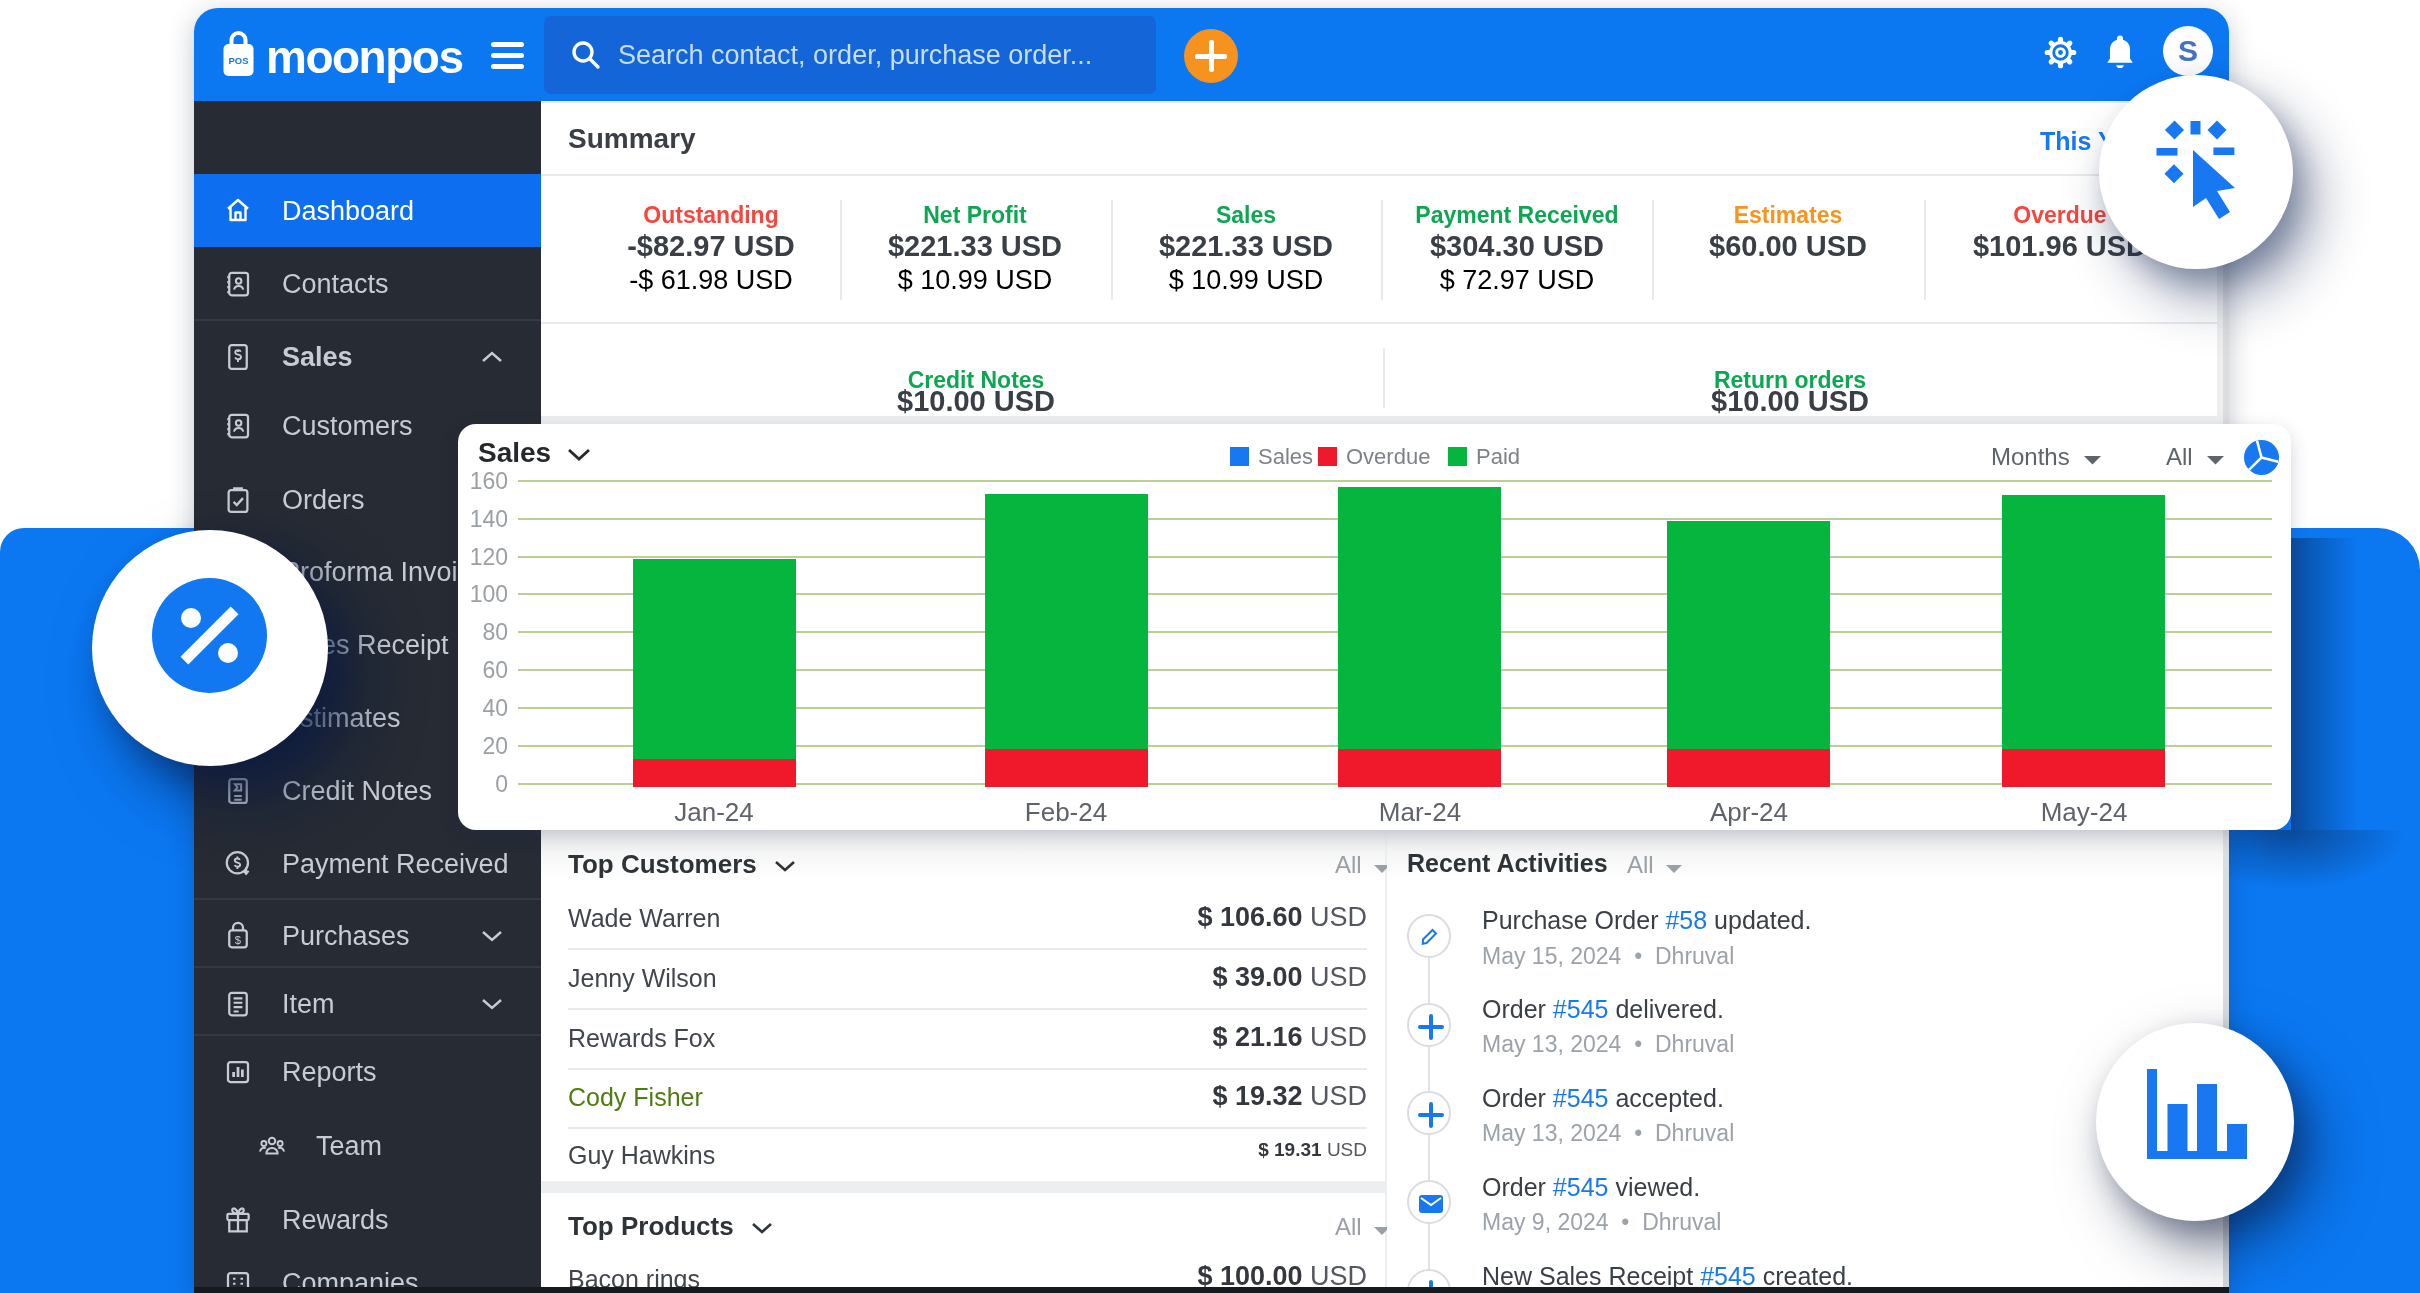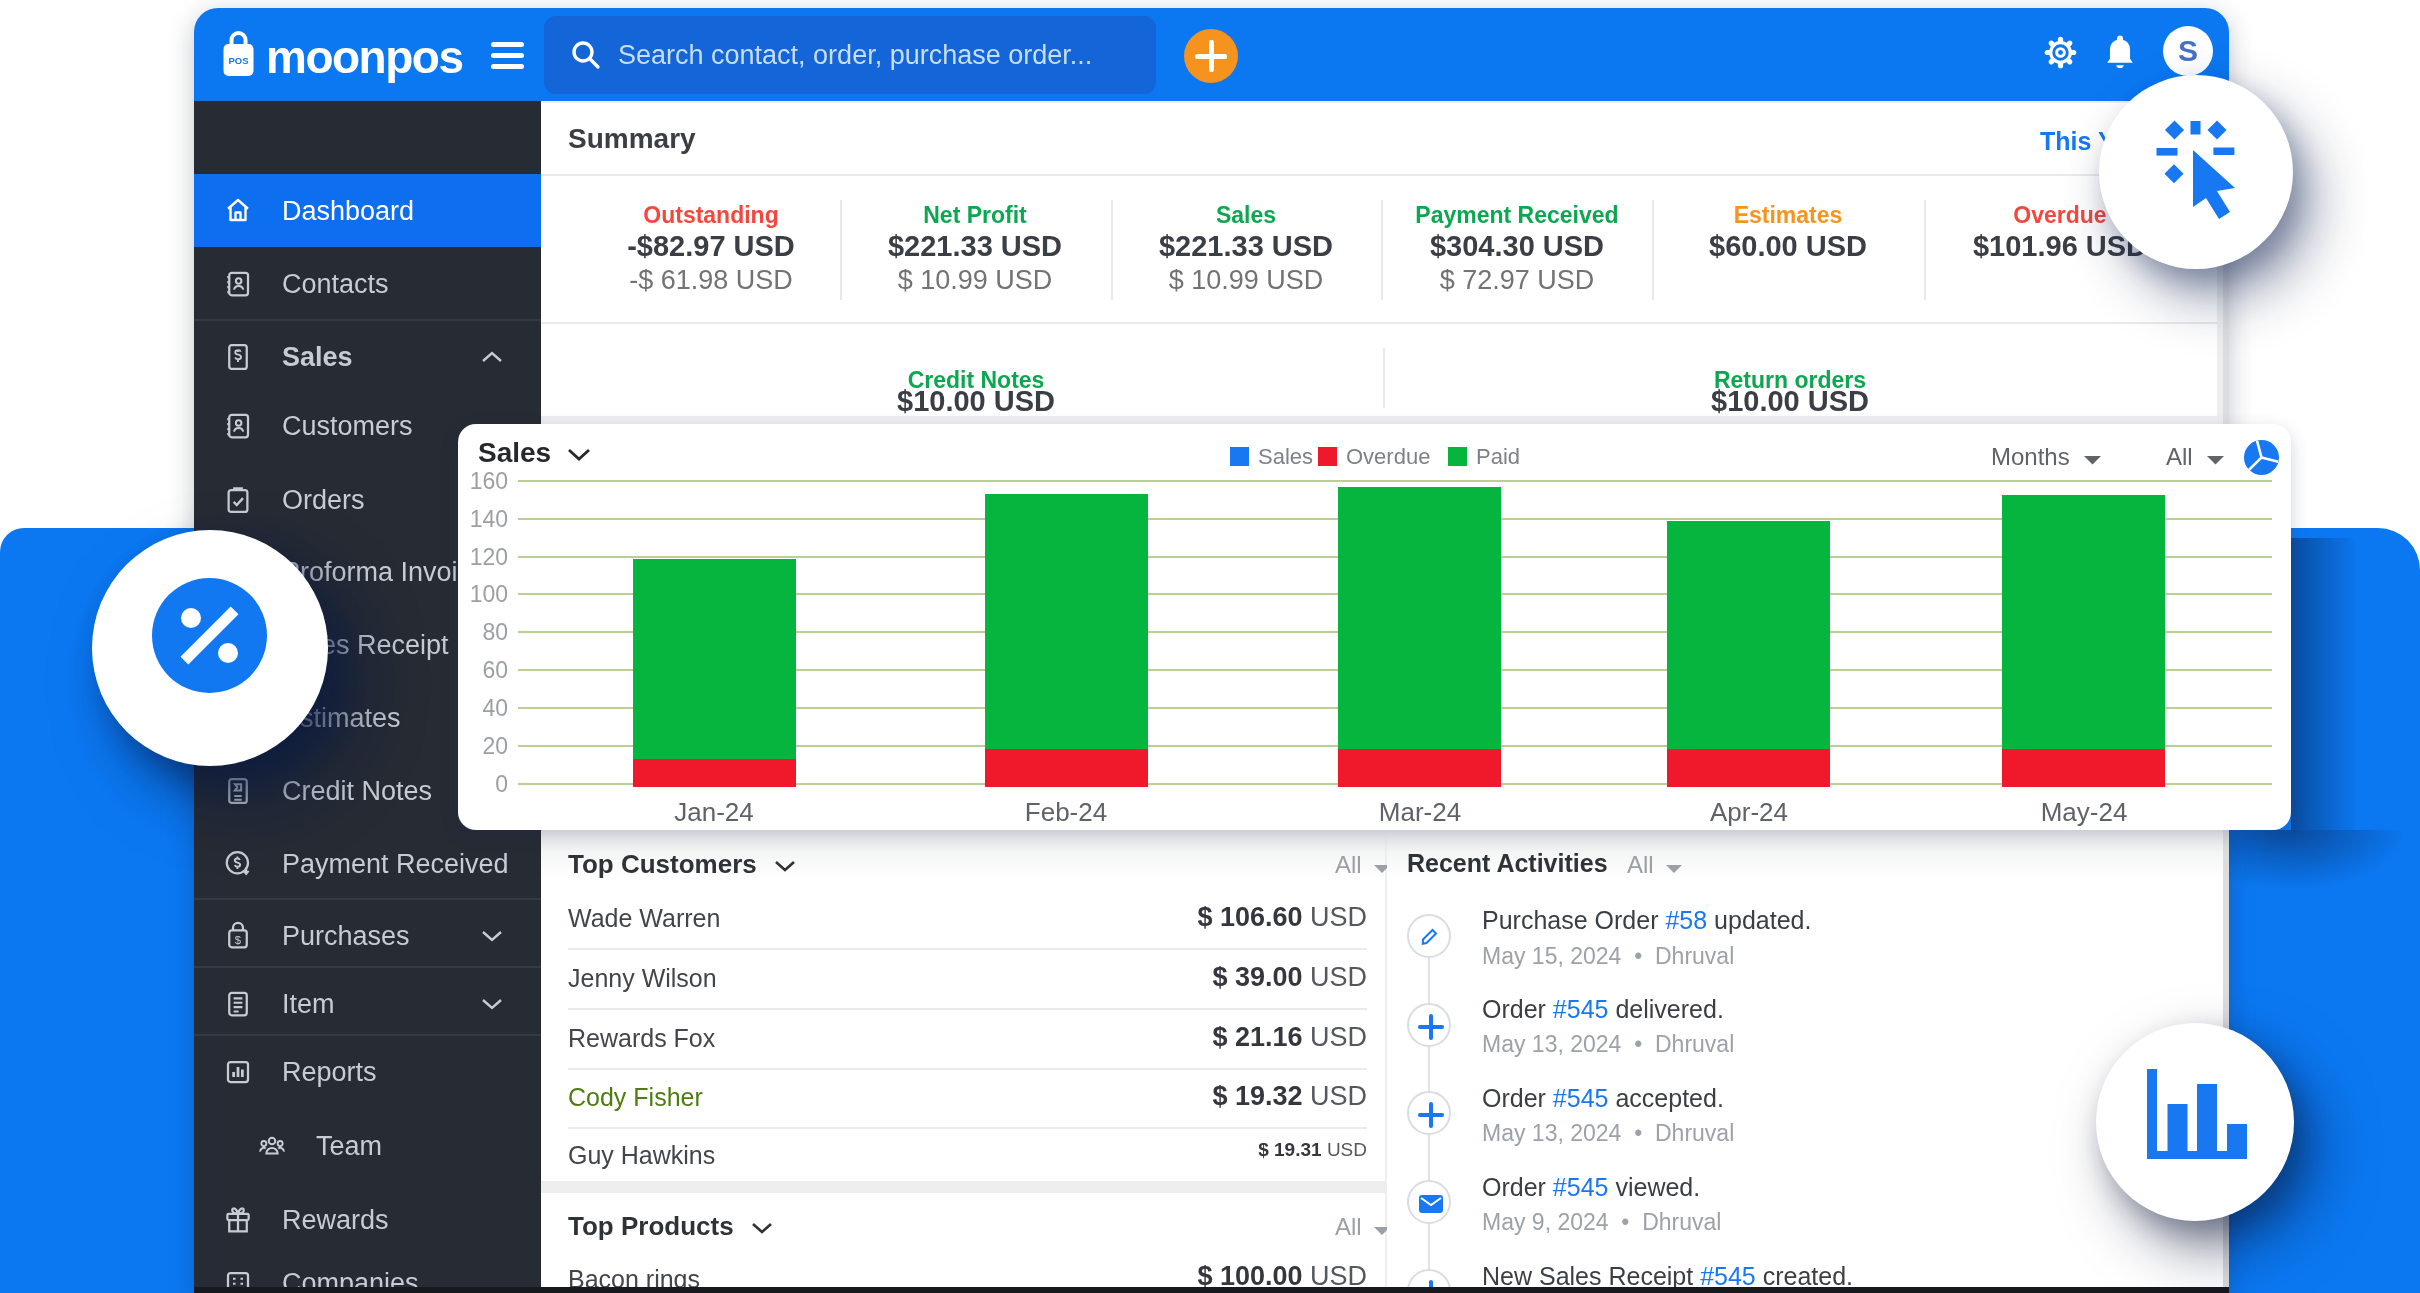--- a/index.html
+++ b/index.html
@@ -29,21 +29,21 @@
 
   #active { left:0; top:166px; width:347px; height:73px; background:#0d6ef0; }
 
   
   #scard { left:347px; top:95px; width:1676px; height:313px; background:#fff; }
   #scrollv { left:2029px; top:93px; width:6px; height:1186px; background:#dcddde; }
 
   .sep-v { position:absolute; width:2px; background:#e8e9ea; }
   .lab { position:absolute; transform:translate(-50%,-50%); font-size:23px; font-weight:700; white-space:nowrap; }
   .val1 { position:absolute; transform:translate(-50%,-50%); font-size:29px; font-weight:700; color:#3a3f46; white-space:nowrap; }
-  .val2 { position:absolute; transform:translate(-50%,-50%); font-size:27px; font-weight:400; color:#737373; white-space:nowrap; }
+  .val2 { position:absolute; transform:translate(-50%,-50%); font-size:27px; font-weight:400; color:#000000; white-space:nowrap; }
   .red { color:#f4483e; } .green { color:#0ca750; } .orange { color:#f7941d; }
 
   
   #panelL { left:347px; top:822px; width:844px; height:457px; background:#fff; }
   #panelR { left:1193px; top:822px; width:836px; height:457px; background:#fff; }
   #botband { left:0; top:1279px; width:2035px; height:6px; background:#16191e; }
 
   
   #chart { left:458px; top:424px; width:1833px; height:406px; background:#fff; border-radius:18px;
     box-shadow:0 6px 18px rgba(30,40,80,.20); }
@@ -80,21 +80,21 @@
       <svg class="abs" style="left:29px;top:23px;" width="31" height="46" viewBox="0 0 31 46">
         <path d="M8.5 16 v-7 a7 7 0 0 1 14 0 v7" fill="none" stroke="#fff" stroke-width="4"></path>
         <rect x="0.5" y="13" width="30" height="32" rx="5" fill="#fff"></rect>
         <text x="15.5" y="33" font-size="9.5" font-weight="bold" fill="#0e76f2" text-anchor="middle" font-family="Liberation Sans">POS</text>
       </svg>
       <div class="abs" style="left:72px;top:22px;font-size:46px;font-weight:700;color:#fff;letter-spacing:-1.5px;">moonpos</div>
       <div class="abs" style="left:297px;top:34px;width:33px;height:5px;background:#fff;border-radius:2.5px;"></div>
       <div class="abs" style="left:297px;top:45px;width:33px;height:5px;background:#fff;border-radius:2.5px;"></div>
       <div class="abs" style="left:297px;top:56px;width:33px;height:5px;background:#fff;border-radius:2.5px;"></div>
 
-      <div class="abs" style="left:350px;top:8px;width:612px;height:78px;background:#1365d8;border-radius:12px;">
+      <div class="abs" style="left:350px;top:8px;width:612px;height:78px;background:#1365d8;border-radius:7px;">
         <svg class="abs" style="left:26px;top:23px;" width="32" height="32" viewBox="0 0 32 32">
           <circle cx="13" cy="13" r="9" fill="none" stroke="#fff" stroke-width="3.4"></circle>
           <line x1="20" y1="20" x2="28" y2="28" stroke="#fff" stroke-width="3.4" stroke-linecap="round"></line>
         </svg>
         <div class="abs" style="left:74px;top:24px;font-size:27px;color:#c8ddf6;">Search contact, order, purchase order...</div>
       </div>
 
       <div class="abs" style="left:990px;top:21px;width:54px;height:54px;border-radius:50%;background:#f6921e;">
         <div class="abs" style="left:25px;top:11px;width:4.5px;height:32px;background:#fff;border-radius:2px;"></div>
         <div class="abs" style="left:11px;top:25px;width:32px;height:4.5px;background:#fff;border-radius:2px;"></div>

